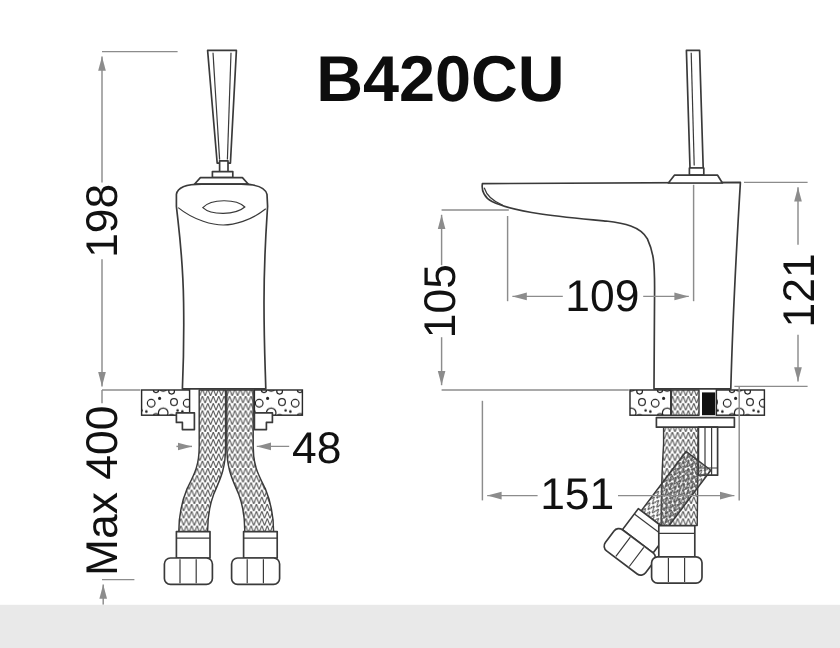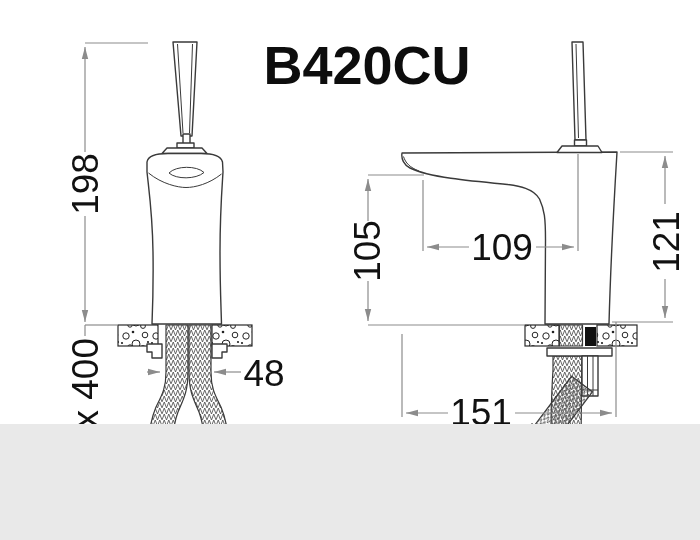--- a/index.html
+++ b/index.html
@@ -1,17 +1,17 @@
 <!DOCTYPE html>
 <html><head>
 <meta charset="utf-8">
 <style>
   html,body{margin:0;padding:0;background:#e9e9e9;}
   .canvas{
-    width:700px;height:424px;background:#ffffff;position:relative;
+    width:700px;height:504px;background:#ffffff;position:relative;
     font-family:"Liberation Sans", sans-serif;overflow:hidden;
   }
   svg{display:block}
   .dim-text{
     font-family:"Liberation Sans", sans-serif;
     font-size:37px;fill:#111111;
   }
   .title-text{
     font-family:"Liberation Sans", sans-serif;
     font-size:54px;font-weight:bold;fill:#0d0d0d;

